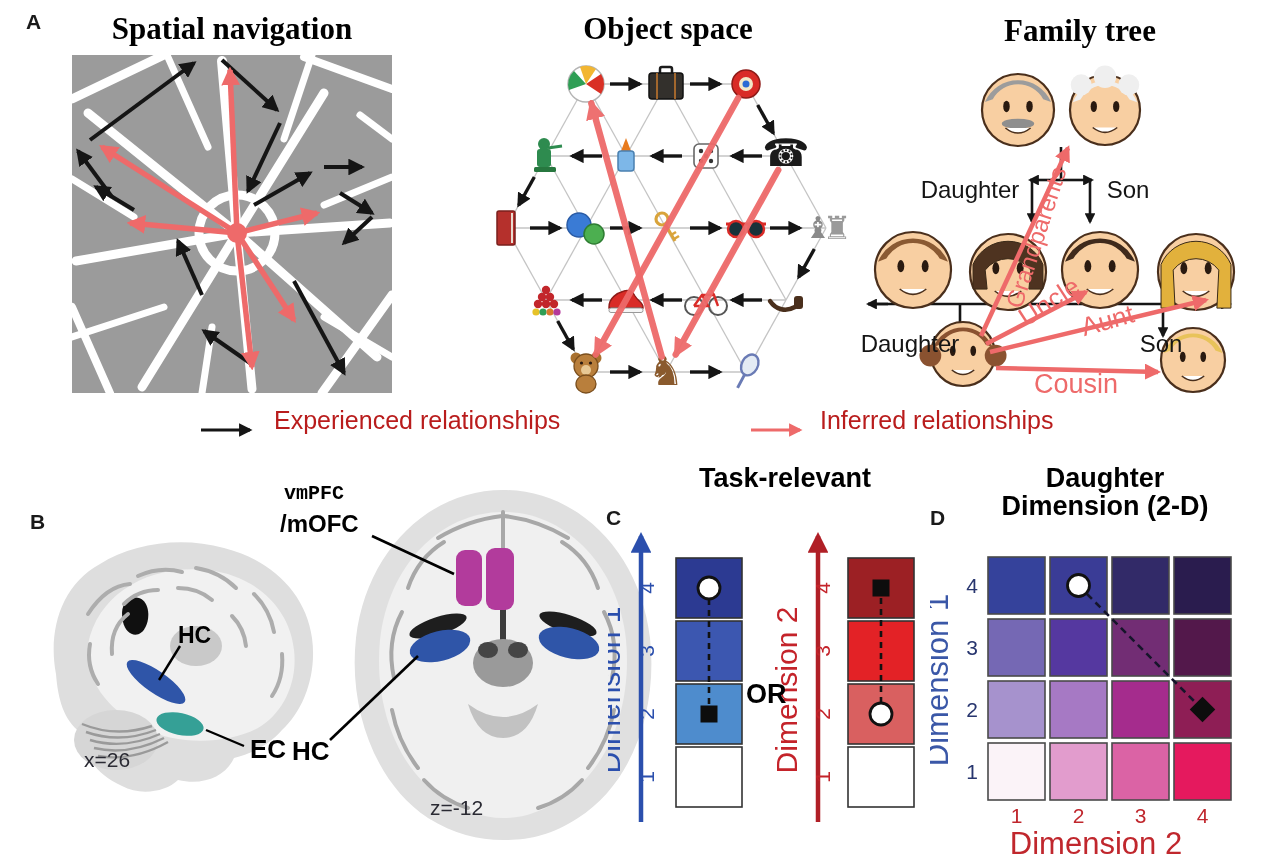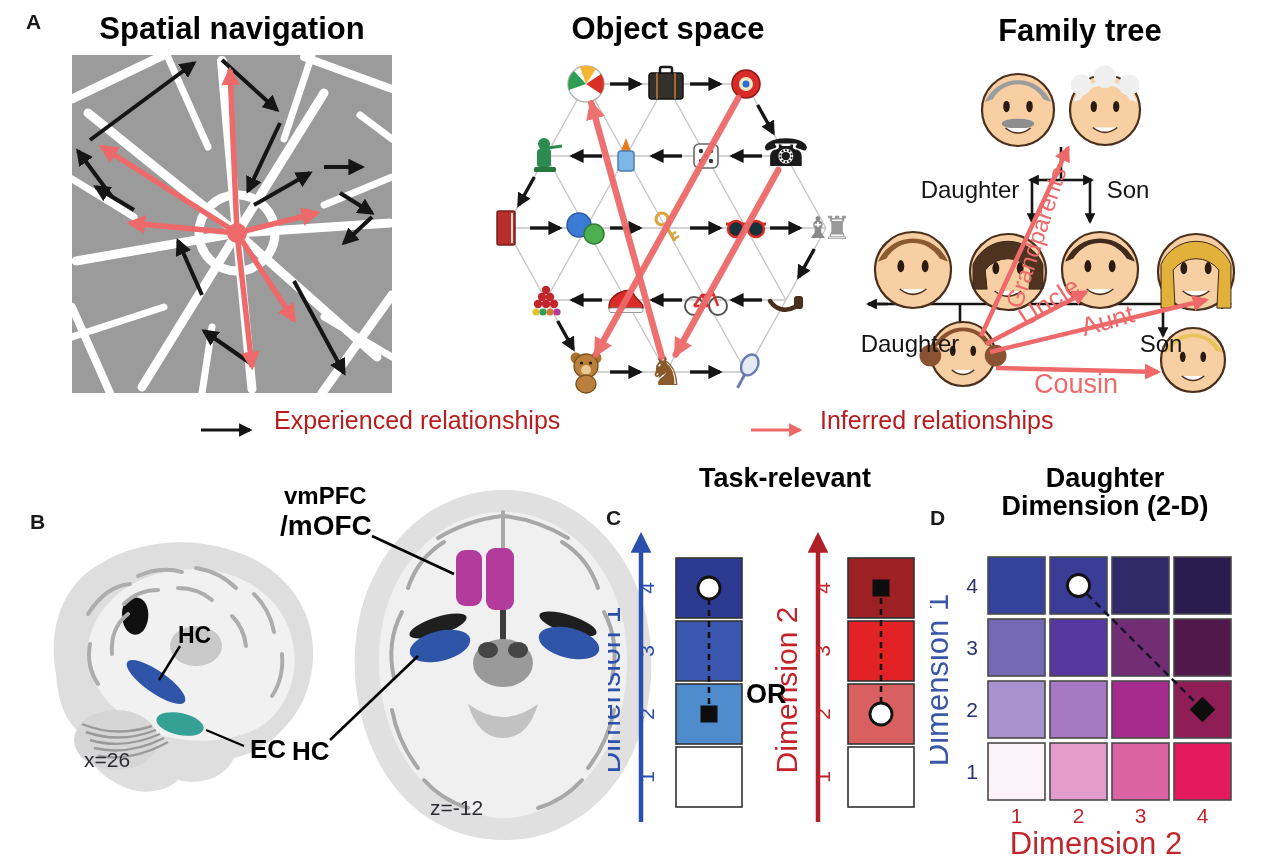--- a/index.html
+++ b/index.html
@@ -1,19 +1,19 @@
 <!DOCTYPE html>
 <html><head>
 <meta charset="utf-8">
 <style>
   html,body{margin:0;padding:0;background:#fff;}
   body{font-family:"Liberation Sans", sans-serif;}
   #fig{position:relative;width:1269px;height:865px;background:#fff;overflow:hidden;}
   .abs{position:absolute;}
-  .ptitle{font-weight:bold;font-size:31px;line-height:33px;text-align:center;color:#000;letter-spacing:0px;}
+  .ptitle{font-weight:bold;font-size:31px;line-height:33px;text-align:center;color:#000;letter-spacing:0px;font-family:Liberation Serif, serif;}
   .plabel{font-weight:bold;font-size:21px;color:#1a1a1a;}
   .ctitle{font-weight:bold;font-size:27px;line-height:28px;text-align:center;color:#000;}
   .legend-text{font-size:25px;color:#b91c1c;}
   .blabel{font-weight:bold;color:#000;}
   .coord{font-size:21px;color:#2a2a33;}
   .orlabel{font-weight:bold;font-size:27px;color:#000;}
   svg text{font-family:"Liberation Sans", sans-serif;}
 </style>
 </head>
 <body>
@@ -464,22 +464,22 @@
         <rect x="168" y="72" width="26" height="56" rx="9" fill="#b23b9c"></rect>
         <rect x="198" y="70" width="28" height="62" rx="9" fill="#b23b9c"></rect>
         <ellipse cx="152" cy="168" rx="31" ry="15" fill="#2f55a8" transform="rotate(-14 152 168)"></ellipse>
         <ellipse cx="281" cy="165" rx="31" ry="15" fill="#2f55a8" transform="rotate(14 281 165)"></ellipse>
       </g>
       <g>
         <line x1="84" y1="58" x2="166" y2="96" stroke="#000" stroke-width="2.6"></line>
         <line x1="42" y1="262" x2="130" y2="178" stroke="#000" stroke-width="2.6"></line>
       </g>
     </svg>
-  <div class="abs blabel" style="left:284px;top:482px;font-size:24px;">vmPFC</div>
-  <div class="abs blabel" style="left:280px;top:510px;font-size:28px;">/mOFC</div>
+  <div class="abs blabel" style="left:284px;top:482px;font-size:20px;font-family:Liberation Mono, monospace;">vmPFC</div>
+  <div class="abs blabel" style="left:280px;top:510px;font-size:24px;">/mOFC</div>
   <div class="abs blabel" style="left:178px;top:622px;font-size:23px;">HC</div>
   <div class="abs blabel" style="left:250px;top:734px;font-size:26px;">EC</div>
   <div class="abs blabel" style="left:292px;top:736px;font-size:26px;">HC</div>
   <div class="abs coord" style="left:68px;top:748px;margin-left:16px;">x=26</div>
   <div class="abs coord" style="left:430px;top:796px;">z=-12</div>
 
   <div class="abs ctitle" style="left:640px;top:464px;width:290px;">
     <div>Task-relevant</div>
   </div>
   <svg id="panelC" class="abs" style="left:608px;top:520px;" width="320" height="330" viewBox="0 0 320 330">

